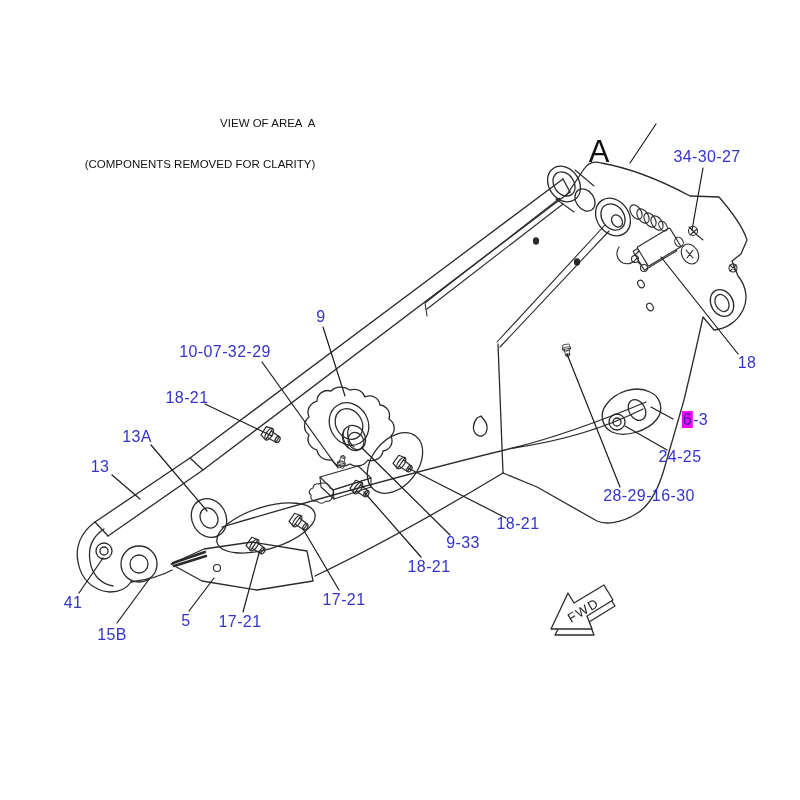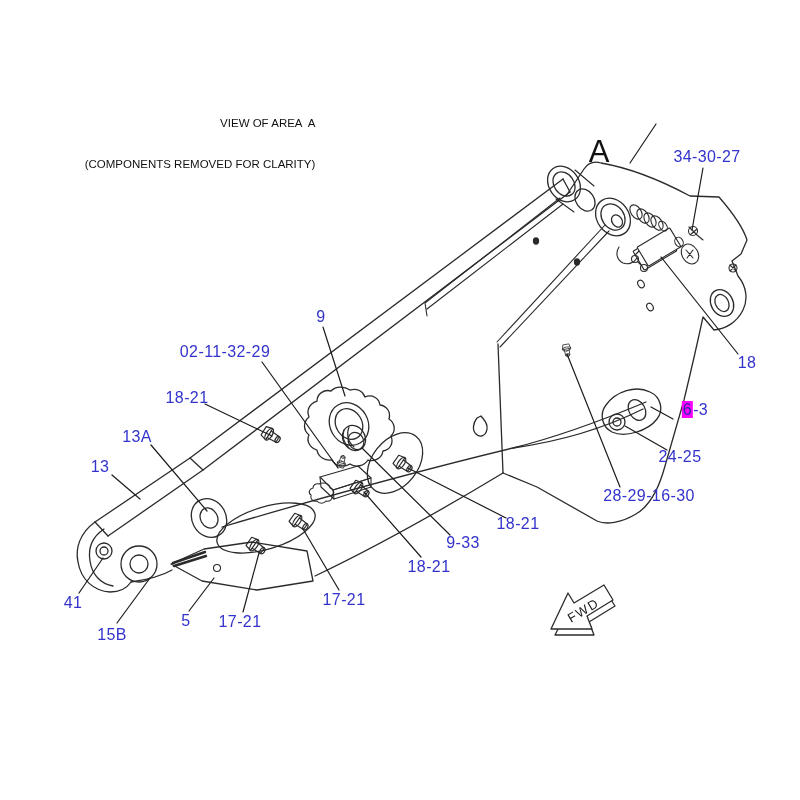--- a/index.html
+++ b/index.html
@@ -209,31 +209,31 @@
 
 <div class="title">
   <div>VIEW OF AREA  A</div>
   <div>(COMPONENTS REMOVED FOR CLARITY)</div>
 </div>
 
 <div class="areaA">A</div>
 
 <div class="co" style="left:707px;top:157px">34-30-27</div>
 <div class="co" style="left:321px;top:317px">9</div>
-<div class="co" style="left:225px;top:352px">02-11-32-29</div>
+<div class="co" style="left:225px;top:352px">10-07-32-29</div>
 <div class="co" style="left:187px;top:398px">18-21</div>
 <div class="co" style="left:137px;top:437px">13A</div>
 <div class="co" style="left:100px;top:467px">13</div>
 <div class="co" style="left:73px;top:603px">41</div>
 <div class="co" style="left:112px;top:635px">15B</div>
 <div class="co" style="left:186px;top:621px">5</div>
 <div class="co" style="left:240px;top:622px">17-21</div>
 <div class="co" style="left:344px;top:600px">17-21</div>
 <div class="co" style="left:429px;top:567px">18-21</div>
 <div class="co" style="left:463px;top:543px">9-33</div>
 <div class="co" style="left:518px;top:524px">18-21</div>
 <div class="co" style="left:649px;top:496px">28-29-16-30</div>
 <div class="co" style="left:680px;top:457px">24-25</div>
 <div class="co" style="left:747px;top:363px">18</div>
 
-<div class="co" style="left:695px;top:410px"><span class="hl">6</span><span>-3</span></div>
+<div class="co" style="left:695px;top:420px"><span class="hl">6</span><span>-3</span></div>
 
 </div>
 
 </body></html>

